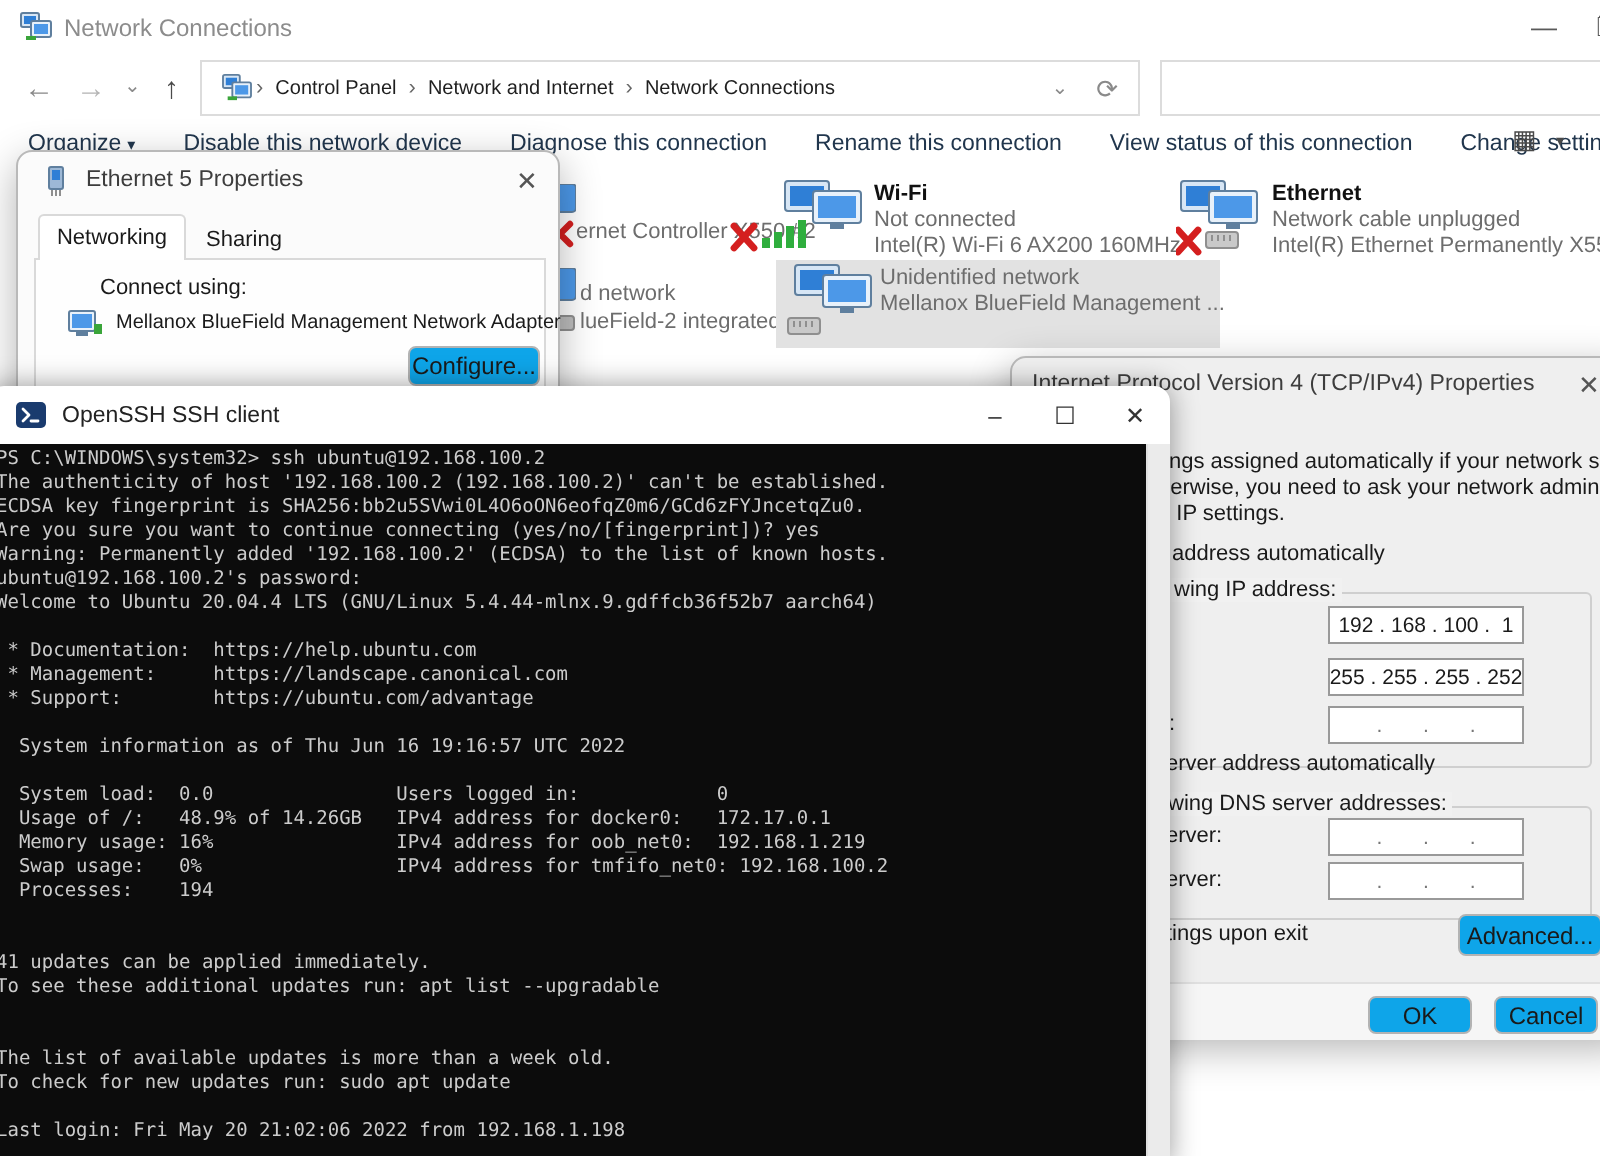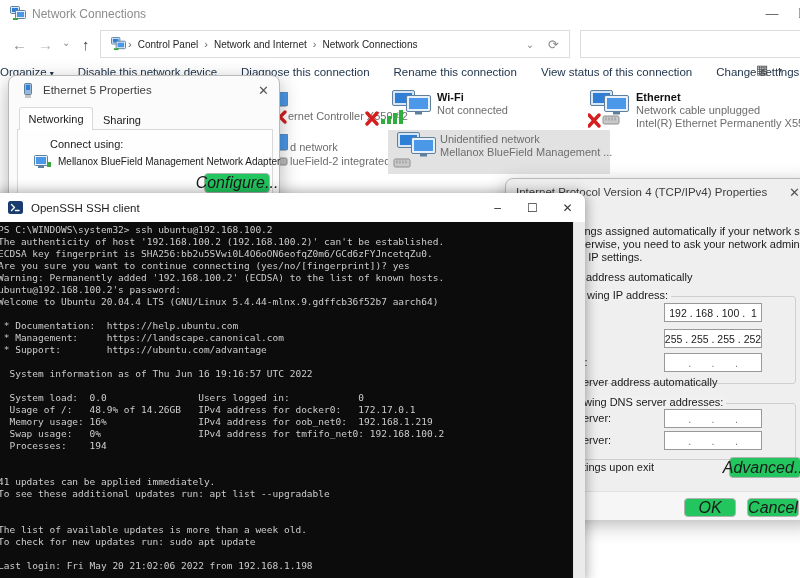--- a/index.html
+++ b/index.html
@@ -9,35 +9,35 @@
   
   #main-window{left:0;top:0;width:800px;height:578px;background:#ffffff;z-index:1;}
   .win-title{font-size:12px;color:#8c8c8c;}
   .capbtn{font-size:13px;color:#5a5a5a;width:30px;text-align:center;cursor:default;}
   .navbtn{font-size:15px;color:#8a8a8a;}
   .crumb-box{left:100px;top:30px;width:470px;height:28px;border:1px solid #dcdcdc;display:flex;align-items:center;background:#fff;box-sizing:border-box;}
   .crumb{font-size:10px;color:#1f1f1f;padding:0 4px;white-space:nowrap;}
   .chev{font-size:11px;color:#666;padding:0 2px;}
   .search-box{left:580px;top:30px;width:230px;height:28px;border:1px solid #dcdcdc;box-sizing:border-box;background:#fff;}
   .search-box input{border:none;outline:none;width:100%;height:100%;font-size:11.5px;font-family:"Liberation Sans",sans-serif;background:transparent;padding:0 8px;box-sizing:border-box;}
-  .toolbar{left:0;top:60px;width:800px;height:24px;display:flex;align-items:center;gap:24px;box-sizing:border-box;}
+  .toolbar{left:0;top:60px;width:800px;height:24px;display:flex;align-items:center;gap:24px;padding-left:14px;box-sizing:border-box;}
   .tb-item{font-size:11.5px;color:#21364d;white-space:nowrap;cursor:default;}
   .tb-caret{font-size:8px;color:#21364d;margin-left:3px;}
   
   .conn-name{font-size:11px;font-weight:700;color:#111;line-height:13px;}
   .conn-sub{font-size:11px;color:#6d6d6d;line-height:13px;white-space:nowrap;}
   .frag{font-size:11px;color:#6d6d6d;white-space:nowrap;}
   .selrect{background:#e2e2e2;}
   
   .dialog{background:#f1f1f1;border:1px solid #b9b9b9;border-radius:8px;box-shadow:0 6px 20px rgba(0,0,0,.30);box-sizing:border-box;}
   .dlg-title{font-size:11.5px;color:#3d3d3d;}
   .dlg-x{font-size:13px;color:#555;}
   .lbl{font-size:11px;color:#1a1a1a;white-space:nowrap;}
-  .btn{background:#22c55e;border:1px solid #b3b3b3;border-radius:4px;font-size:16px;color:#1a1a1a;
-       display:flex;align-items:center;justify-content:center;box-sizing:border-box;font-style:italic;}
+  .btn{background:#0ea5e9;border:1px solid #b3b3b3;border-radius:4px;font-size:12px;color:#1a1a1a;
+       display:flex;align-items:center;justify-content:center;box-sizing:border-box;}
   .field{background:#fff;border:1px solid #999;box-sizing:border-box;font-size:10.5px;color:#1a1a1a;
          display:flex;align-items:center;justify-content:center;white-space:pre;}
   .groupbox{border:1px solid #cfcfcf;border-radius:3px;box-sizing:border-box;}
   .grouplbl{font-size:11px;color:#1a1a1a;background:#f1f1f1;padding:0 3px;white-space:nowrap;}
   
   #props-dialog{left:8px;top:75px;width:272px;height:450px;background:#fbfbfb;z-index:2;}
   .tab{font-size:11px;color:#1a1a1a;display:flex;align-items:center;justify-content:center;box-sizing:border-box;}
   .tab.active{background:#fff;border:1px solid #d9d9d9;border-bottom:none;border-radius:3px 3px 0 0;}
   .panel{background:#fefefe;border:1px solid #d9d9d9;box-sizing:border-box;}
   
@@ -145,20 +145,21 @@
           <rect x="16" y="29" width="4" height="5"></rect>
             <rect x="22" y="26" width="4" height="8"></rect>
           <rect x="28" y="23" width="4" height="11"></rect>
             <rect x="34" y="20" width="4" height="14"></rect>
         </g>
       </svg>
     </span>
     <div class="abs" style="left:72px;top:1px;">
       <div class="conn-name">Wi-Fi</div>
       <div class="conn-sub">Not connected</div>
+      <div class="conn-sub">Intel(R) Wi-Fi 6 AX200 160MHz</div>
     </div>
   </div>
 
   <div class="abs selrect" style="left:388px;top:130px;width:222px;height:44px;">
     <span class="abs" style="left:5px;top:2px;">
       <svg width="46" height="40" viewBox="0 0 46 40">
         <rect x="4.5" y="0.5" width="22" height="15" rx="1.5" fill="#d7e6f5" stroke="#5f7f9e"></rect>
         <rect x="7" y="3" width="17" height="10" fill="#2f7fd6"></rect>
         <rect x="18.5" y="5.5" width="24" height="16" rx="1.5" fill="#e8f1fa" stroke="#5f7f9e"></rect>
         <rect x="21" y="8" width="19" height="11" fill="#4c98e8"></rect>

